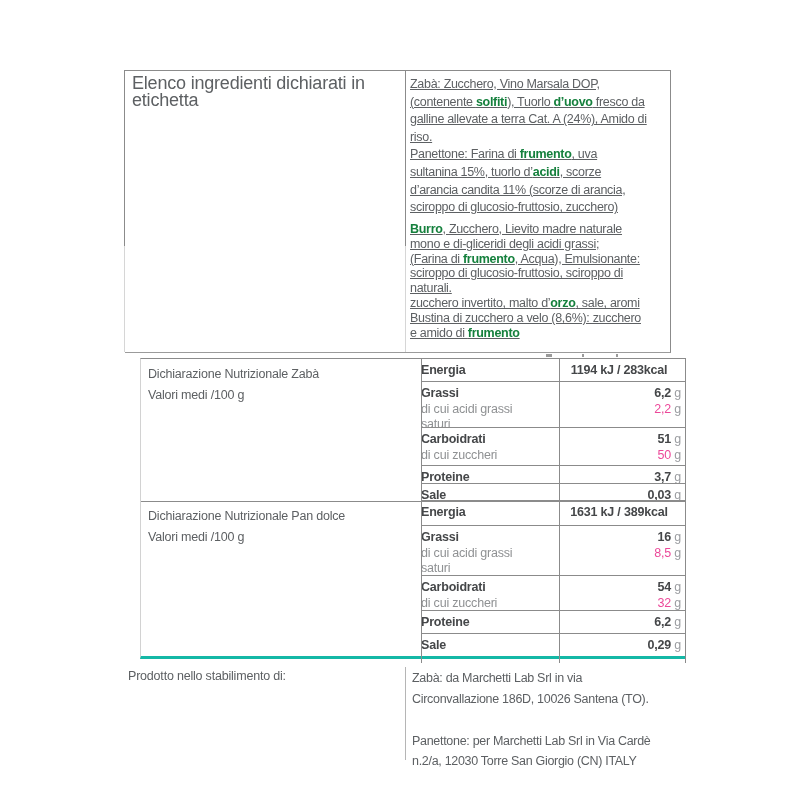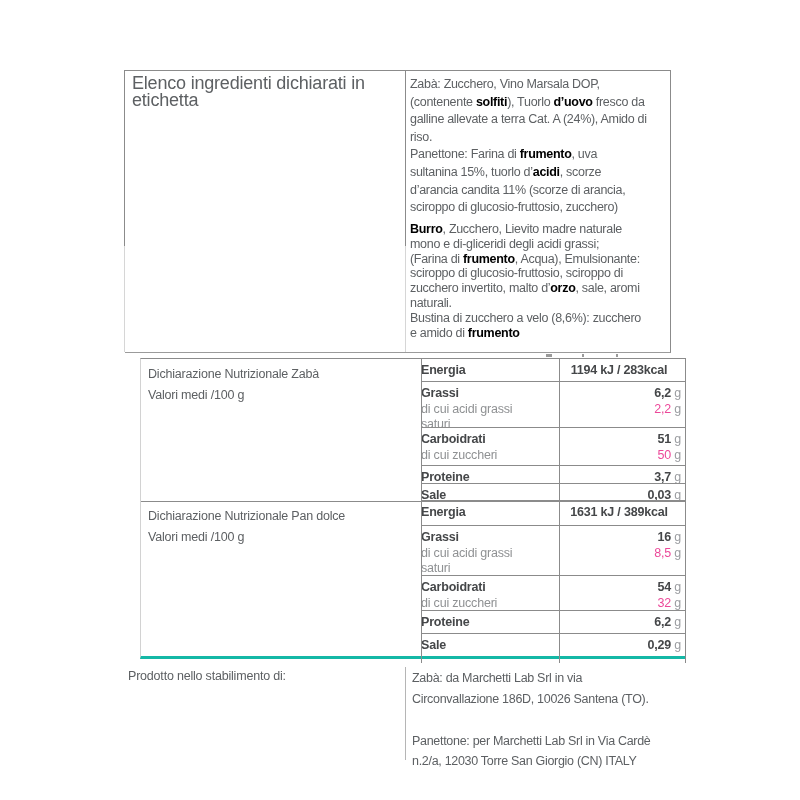--- a/index.html
+++ b/index.html
@@ -8,26 +8,26 @@
   .abs{position:absolute;}
 
   
   .ing-table{left:125px;top:70px;width:545px;height:281px;
     border-top:1px solid #8b8b8b;border-right:1px solid #8b8b8b;border-bottom:1px solid #9b9b9b;}
   .vseg{position:absolute;width:1px;}
   .seg-dark{background:#8b8b8b;}
   .seg-light{background:#d6d6d6;}
   .ing-left-label{position:absolute;left:7px;top:4px;width:262px;
     font-size:18px;letter-spacing:-0.2px;line-height:17px;}
-  .ing-right{position:absolute;left:285px;top:5px;width:258px;overflow:hidden;}
+  .ing-right{position:absolute;left:285px;top:5px;width:258px;overflow:hidden;text-decoration:underline;}
   .ing-group{font-size:12.5px;letter-spacing:-0.3px;}
   .ing-group.g0{line-height:17.6px;}
   .ing-group.g1{line-height:14.9px;margin-top:5px;}
   .ing-line{white-space:nowrap;}
-  .b{font-weight:bold;color:#000000;}
+  .b{font-weight:bold;color:#15803d;}
 
   
   .artifact{background:#9a9a9a;height:3px;top:354px;}
 
   
   .nut-block{left:140px;top:358px;width:545px;height:297px;
     border-top:1px solid #8b8b8b;border-left:1px solid #d2d2d2;border-bottom:3px solid #14b8a6;}
   .nut-left-cell{position:absolute;left:7px;width:266px;font-size:12.5px;
     letter-spacing:-0.2px;line-height:21px;}
   .nut-left-cell.c1{top:5px;}
@@ -73,22 +73,22 @@
         <div class="ing-line"><span>Panettone: Farina di </span><span class="b">frumento</span><span>, uva</span></div>
         <div class="ing-line"><span>sultanina 15%, tuorlo d’</span><span class="b">acidi</span><span>, scorze</span></div>
         <div class="ing-line"><span>d’arancia candita 11% (scorze di arancia,</span></div>
         <div class="ing-line"><span>sciroppo di glucosio-fruttosio, zucchero)</span></div>
       </div>
       <div class="ing-group g1">
         <div class="ing-line"><span class="b">Burro</span><span>, Zucchero, Lievito madre naturale</span></div>
         <div class="ing-line"><span>mono e di-gliceridi degli acidi grassi;</span></div>
         <div class="ing-line"><span>(Farina di </span><span class="b">frumento</span><span>, Acqua), Emulsionante:</span></div>
         <div class="ing-line"><span>sciroppo di glucosio-fruttosio, sciroppo di</span></div>
+        <div class="ing-line"><span>naturali.</span></div>
         <div class="ing-line"><span>zucchero invertito, malto d’</span><span class="b">orzo</span><span>, sale, aromi</span></div>
-        <div class="ing-line"><span>naturali.</span></div>
         <div class="ing-line"><span>Bustina di zucchero a velo (8,6%): zucchero</span></div>
         <div class="ing-line"><span>e amido di </span><span class="b">frumento</span></div>
       </div>
     </div>
 </div>
 
 <div class="abs artifact" style="left:546px;width:6px;"></div>
 <div class="abs artifact" style="left:582px;width:2px;"></div>
 <div class="abs artifact" style="left:616px;width:2px;"></div>
 

